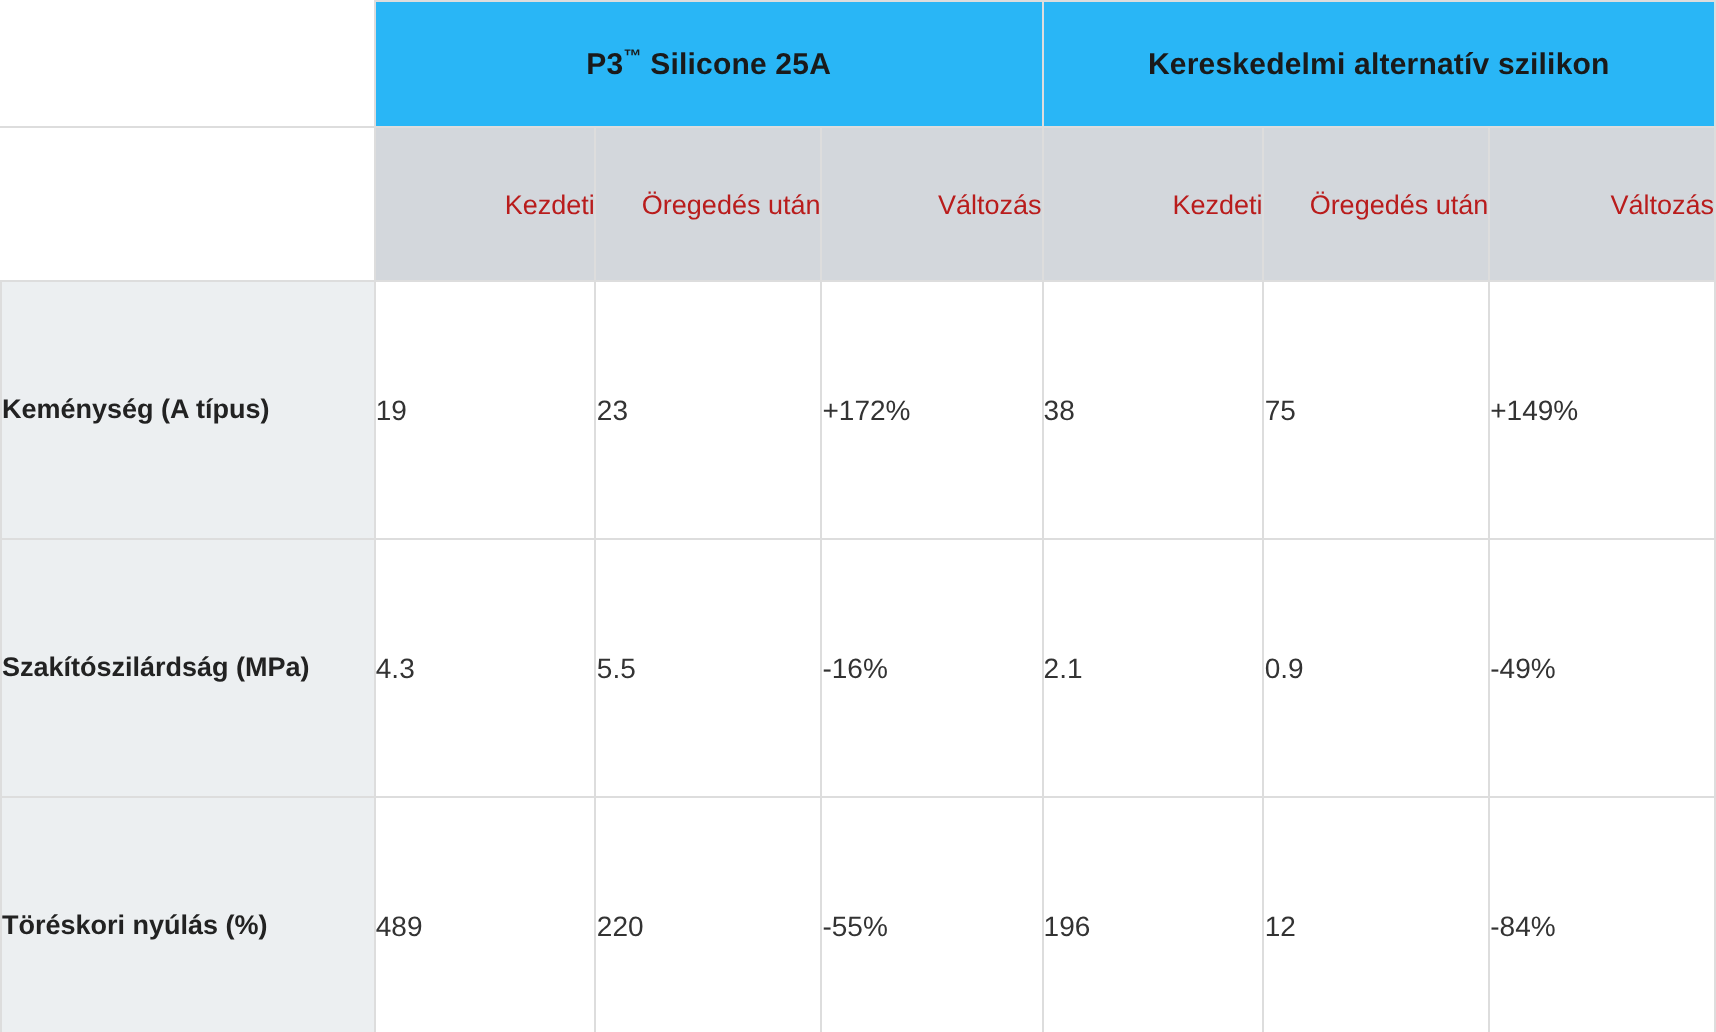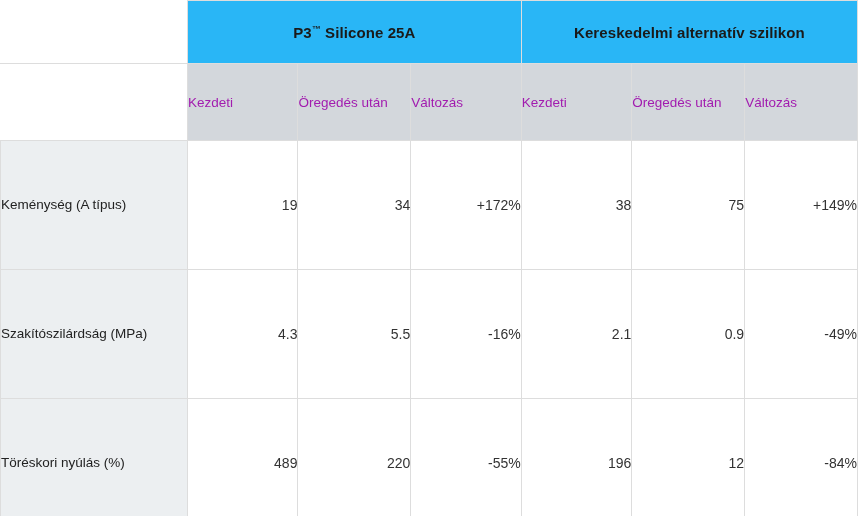--- a/index.html
+++ b/index.html
@@ -43,40 +43,40 @@
     height: 62px;
     letter-spacing: 0.1px;
   }
   .group-head .sup {
     font-size: 9px;
     vertical-align: super;
     font-weight: bold;
   }
   .sub-head {
     background: #d3d7dc;
-    color: #a21caf;
+    color: #b91c1c;
     font-size: 13.5px;
-    text-align: left;
+    text-align: right;
     height: 76px;
     font-weight: normal;
   }
   .row-label {
     background: #eceff1;
     color: #222222;
-    font-weight: normal;
+    font-weight: bold;
     font-size: 13.5px;
     text-align: left;
     padding: 0 12px;
     line-height: 1.35;
   }
   .data-cell {
     background: #ffffff;
     color: #333333;
     font-size: 14px;
-    text-align: right;
+    text-align: left;
   }
   tr.data-row { height: 129px; }
 </style>
 </head>
 <body>
 
 <table class="comparison">
   <colgroup>
     <col class="c-label">
     <col class="c-data">
@@ -103,21 +103,21 @@
       <th class="sub-head">Változás</th>
       <th class="sub-head">Kezdeti</th>
       <th class="sub-head">Öregedés után</th>
       <th class="sub-head">Változás</th>
     </tr>
   </thead>
   <tbody>
     <tr class="data-row">
       <td class="row-label">Keménység (A típus)</td>
       <td class="data-cell">19</td>
-      <td class="data-cell">34</td>
+      <td class="data-cell">23</td>
       <td class="data-cell">+172%</td>
       <td class="data-cell">38</td>
       <td class="data-cell">75</td>
       <td class="data-cell">+149%</td>
     </tr>
     <tr class="data-row">
       <td class="row-label">Szakítószilárdság (MPa)</td>
       <td class="data-cell">4.3</td>
       <td class="data-cell">5.5</td>
       <td class="data-cell">-16%</td>

